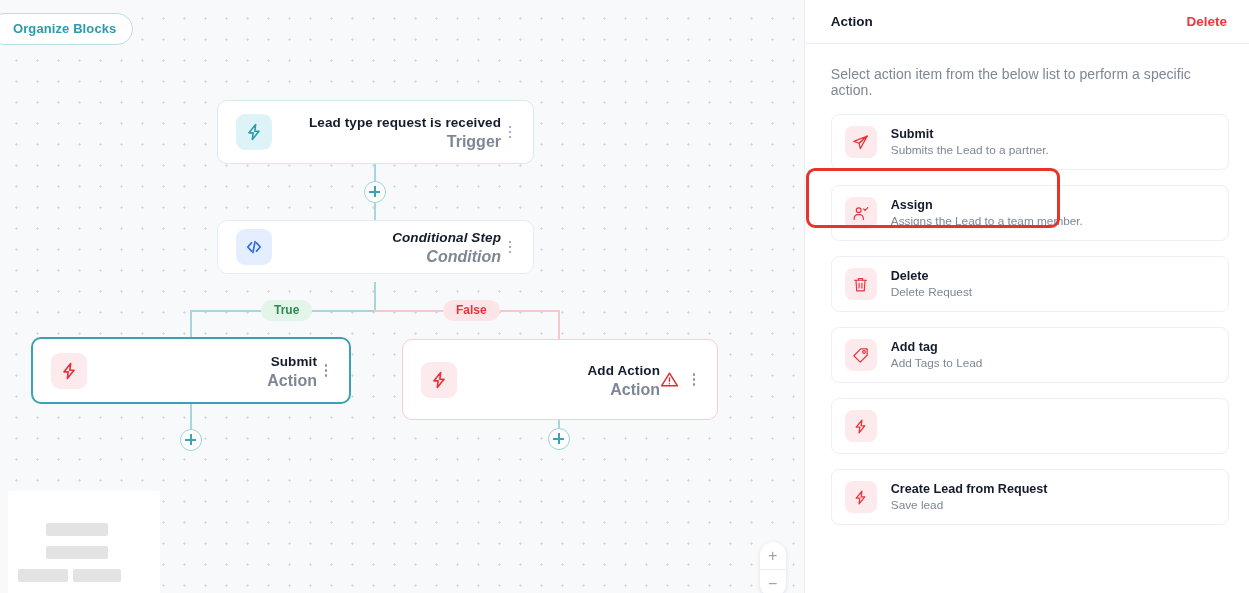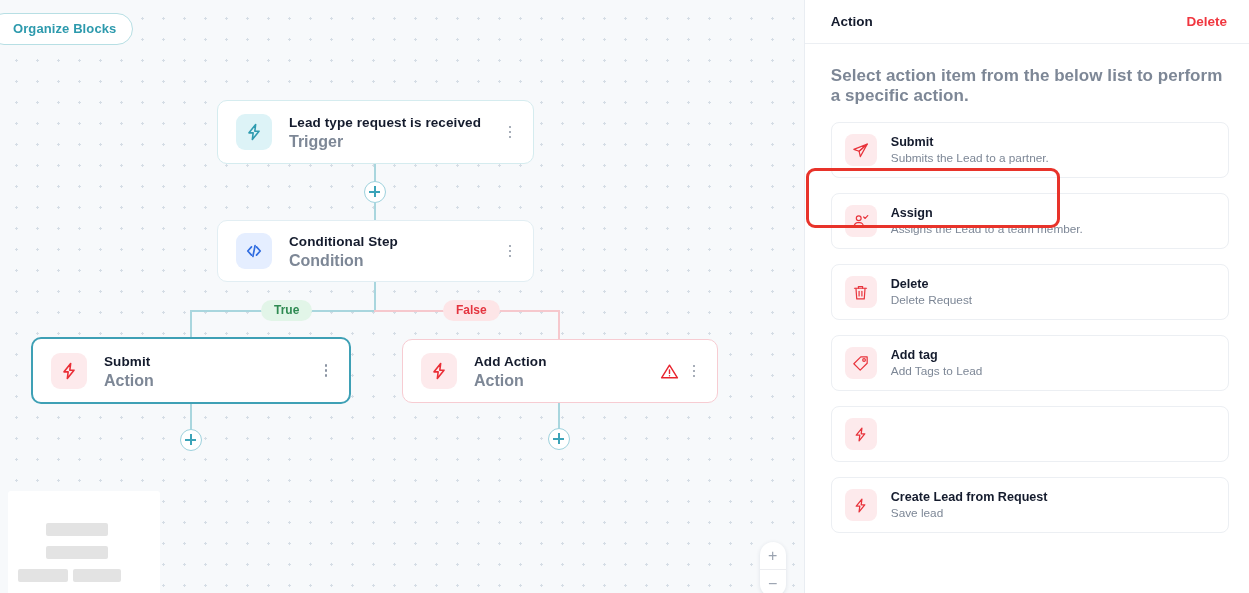--- a/index.html
+++ b/index.html
@@ -83,39 +83,39 @@
     background: #ffffff;
     border-radius: 10px;
     display: flex;
     align-items: center;
     box-sizing: border-box;
     z-index: 3;
     cursor: pointer;
   }
   .node.trigger  { left: 217px; top: 100px;  width: 317px; height: 64px;
                    border: 1.4px solid #d5ecef; }
-  .node.cond     { left: 217px; top: 220px;  width: 317px; height: 62px;
-                   border: 1.4px solid #e2eef3; }
+  .node.cond     { left: 217px; top: 220px;  width: 317px; height: 54px;
+                   border: 1.4px solid #e2eef3; font-style: italic; }
   .node.submit   { left: 31px;  top: 337px;  width: 320px; height: 67px;
                    border: 2px solid #3ea0b5; }
-  .node.addact   { left: 402px; top: 339px;  width: 316px; height: 64px;
+  .node.addact   { left: 402px; top: 339px;  width: 316px; height: 81px;
                    border: 1.5px solid #f7ccd2; }
 
   .node-ico {
     width: 36px; height: 36px;
     border-radius: 9px;
     margin-left: 18px;
     display: flex; align-items: center; justify-content: center;
     flex: 0 0 auto;
   }
   .ico-cyan { background: #ddf3f7; }
   .ico-blue { background: #e5eeff; }
   .ico-pink { background: #fdeaec; }
 
-  .node-text { margin-left: 17px; flex: 1 1 auto; min-width: 0; }
+  .node-text { margin-left: 17px; flex: 1 1 auto; min-width: 0; text-align: right; }
   .node-title {
     font-size: 13.5px; font-weight: 700; color: #141b2d;
     line-height: 16px; letter-spacing: .1px;
   }
   .node-sub {
     font-size: 16px; font-weight: 600; color: #7d8796;
     line-height: 15px; margin-top: 3px;
   }
 
   .kebab {
@@ -186,21 +186,21 @@
     display: flex; align-items: center;
     padding: 0 22px 0 26px;
   }
   .panel-title {
     font-size: 13.5px; font-weight: 700; color: #141b2d; flex: 1 1 auto;
   }
   .panel-delete {
     font-size: 13.5px; font-weight: 600; color: #f0363f; cursor: pointer;
   }
   .panel-desc {
-    font-size: 17px; color: #7d8796; font-weight: 700;
+    font-size: 14px; color: #7d8796; font-weight: 400;
     padding: 22px 20px 16px 26px;
     letter-spacing: .05px;
   }
   .list { padding: 0 20px 0 26px; }
   .list-item {
     position: relative;
     height: 56px;
     border: 1px solid #eceff3;
     border-radius: 8px;
     margin-bottom: 15px;

